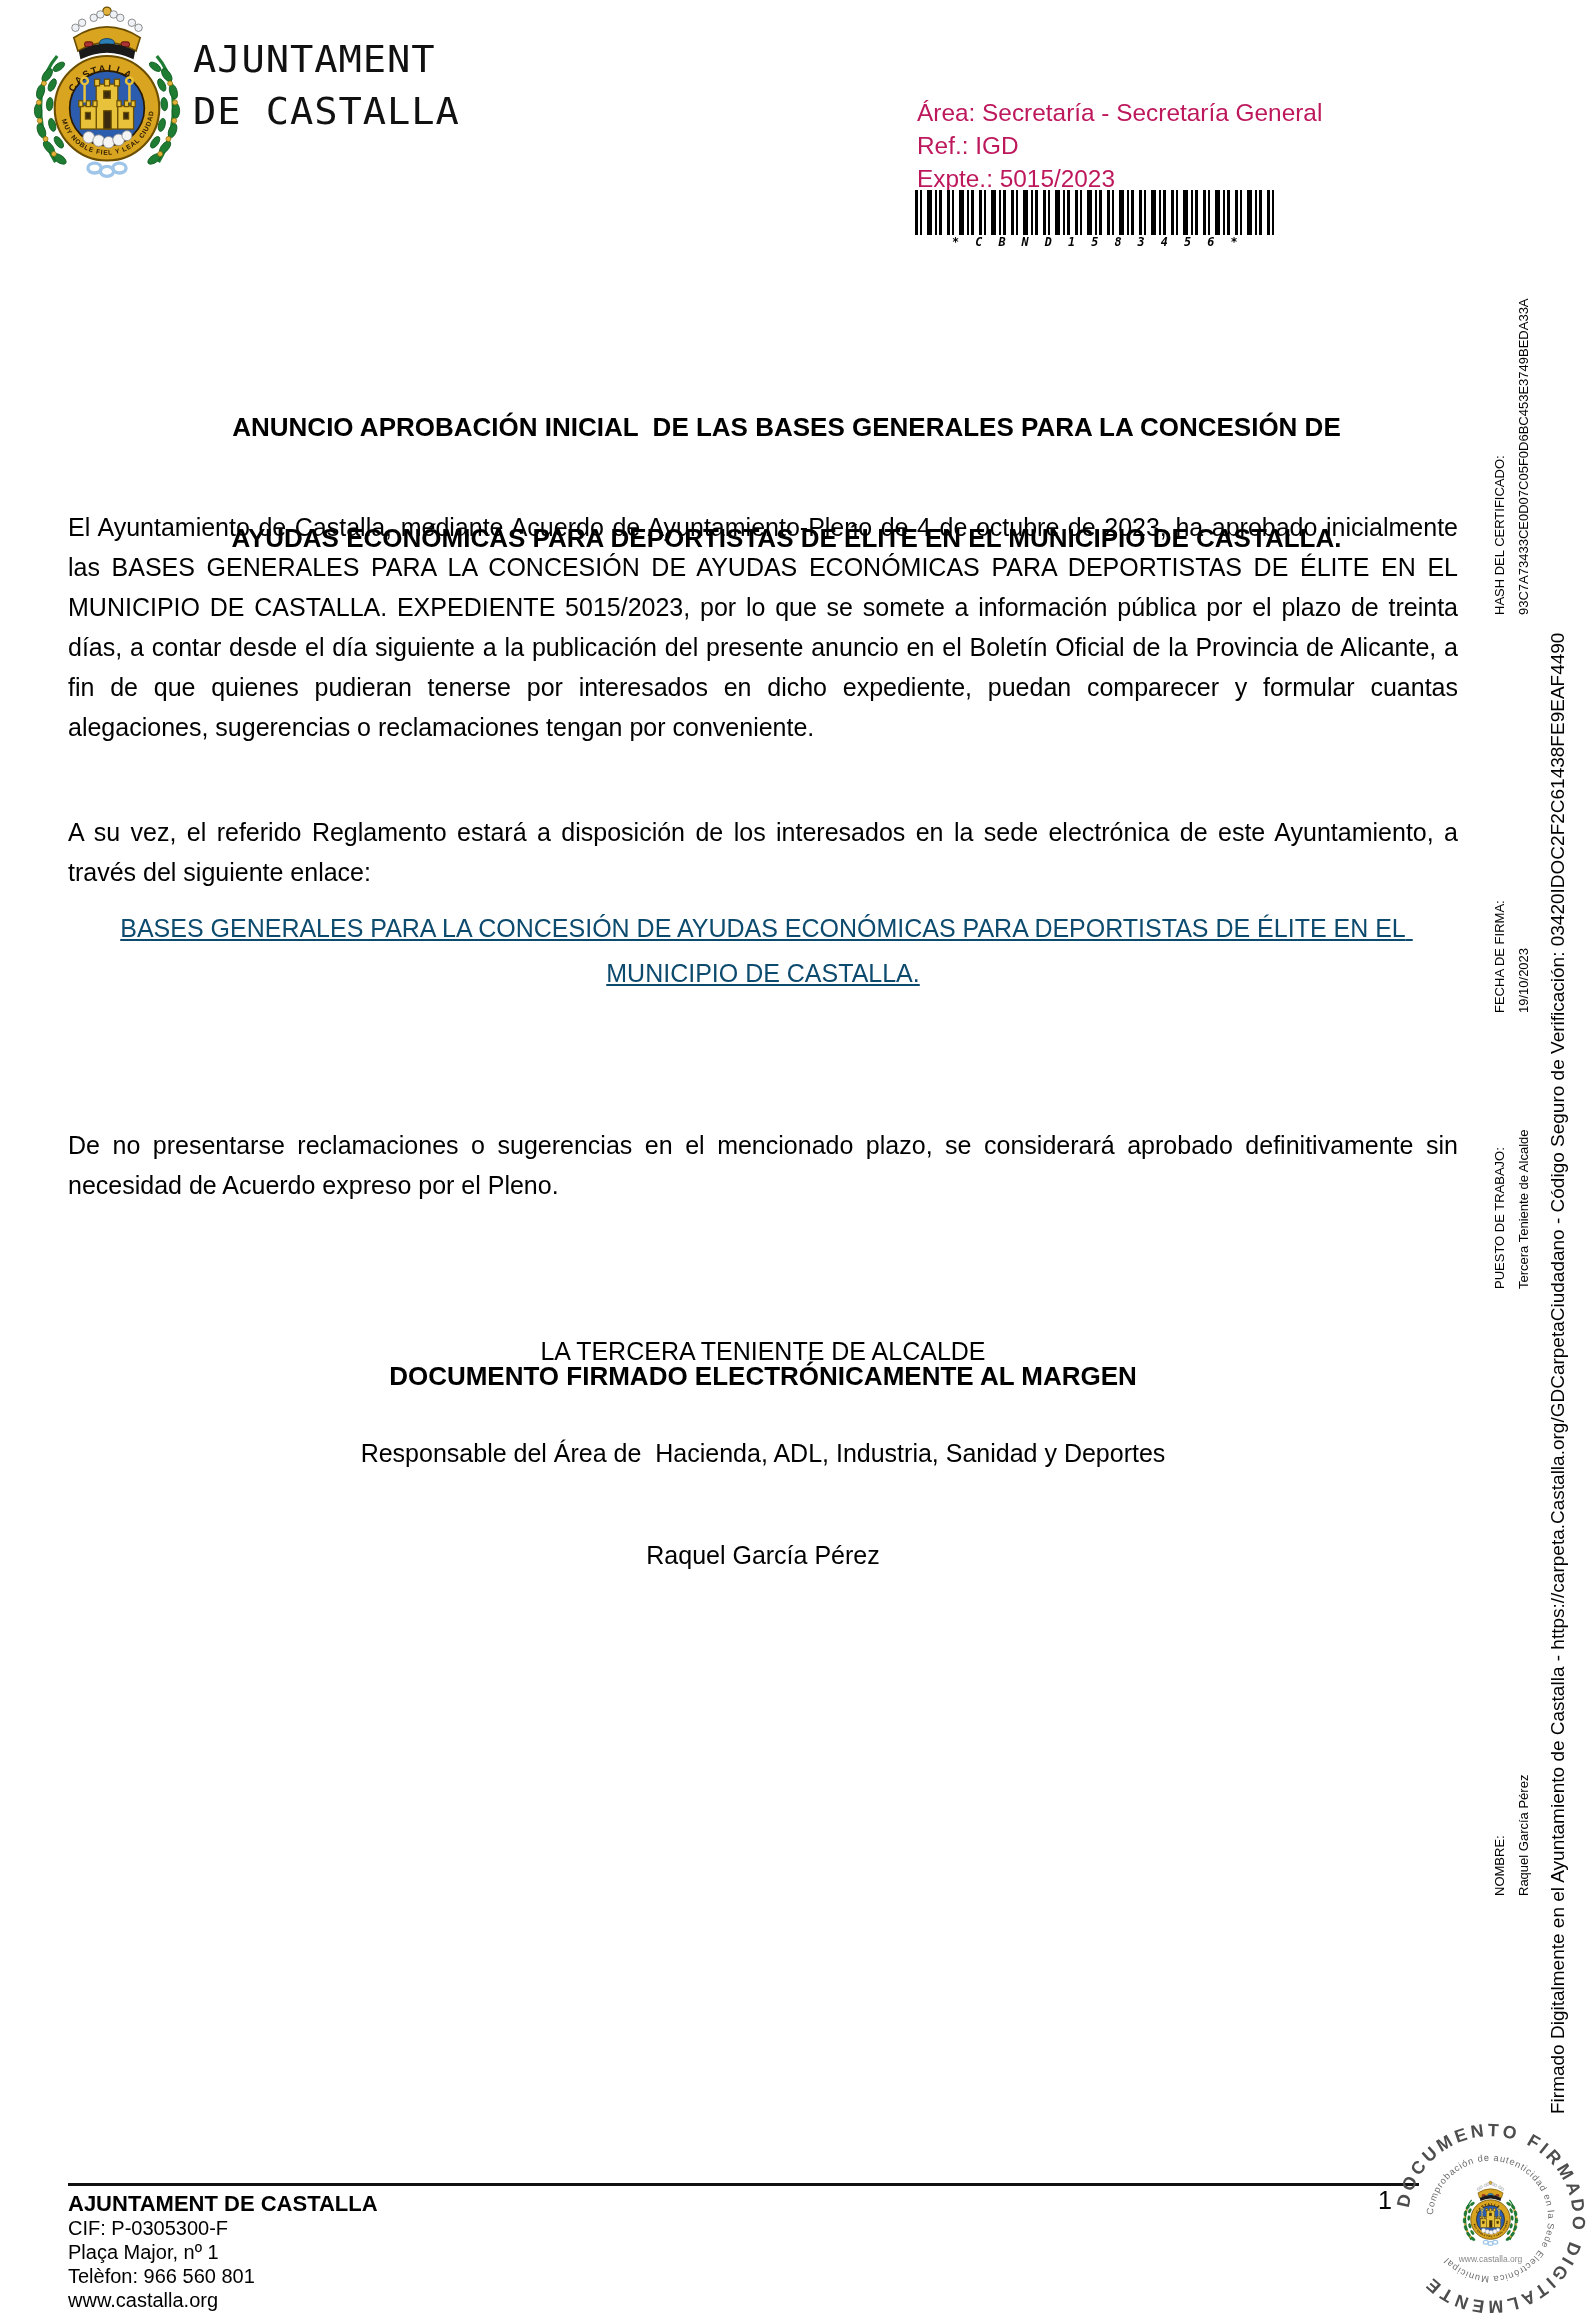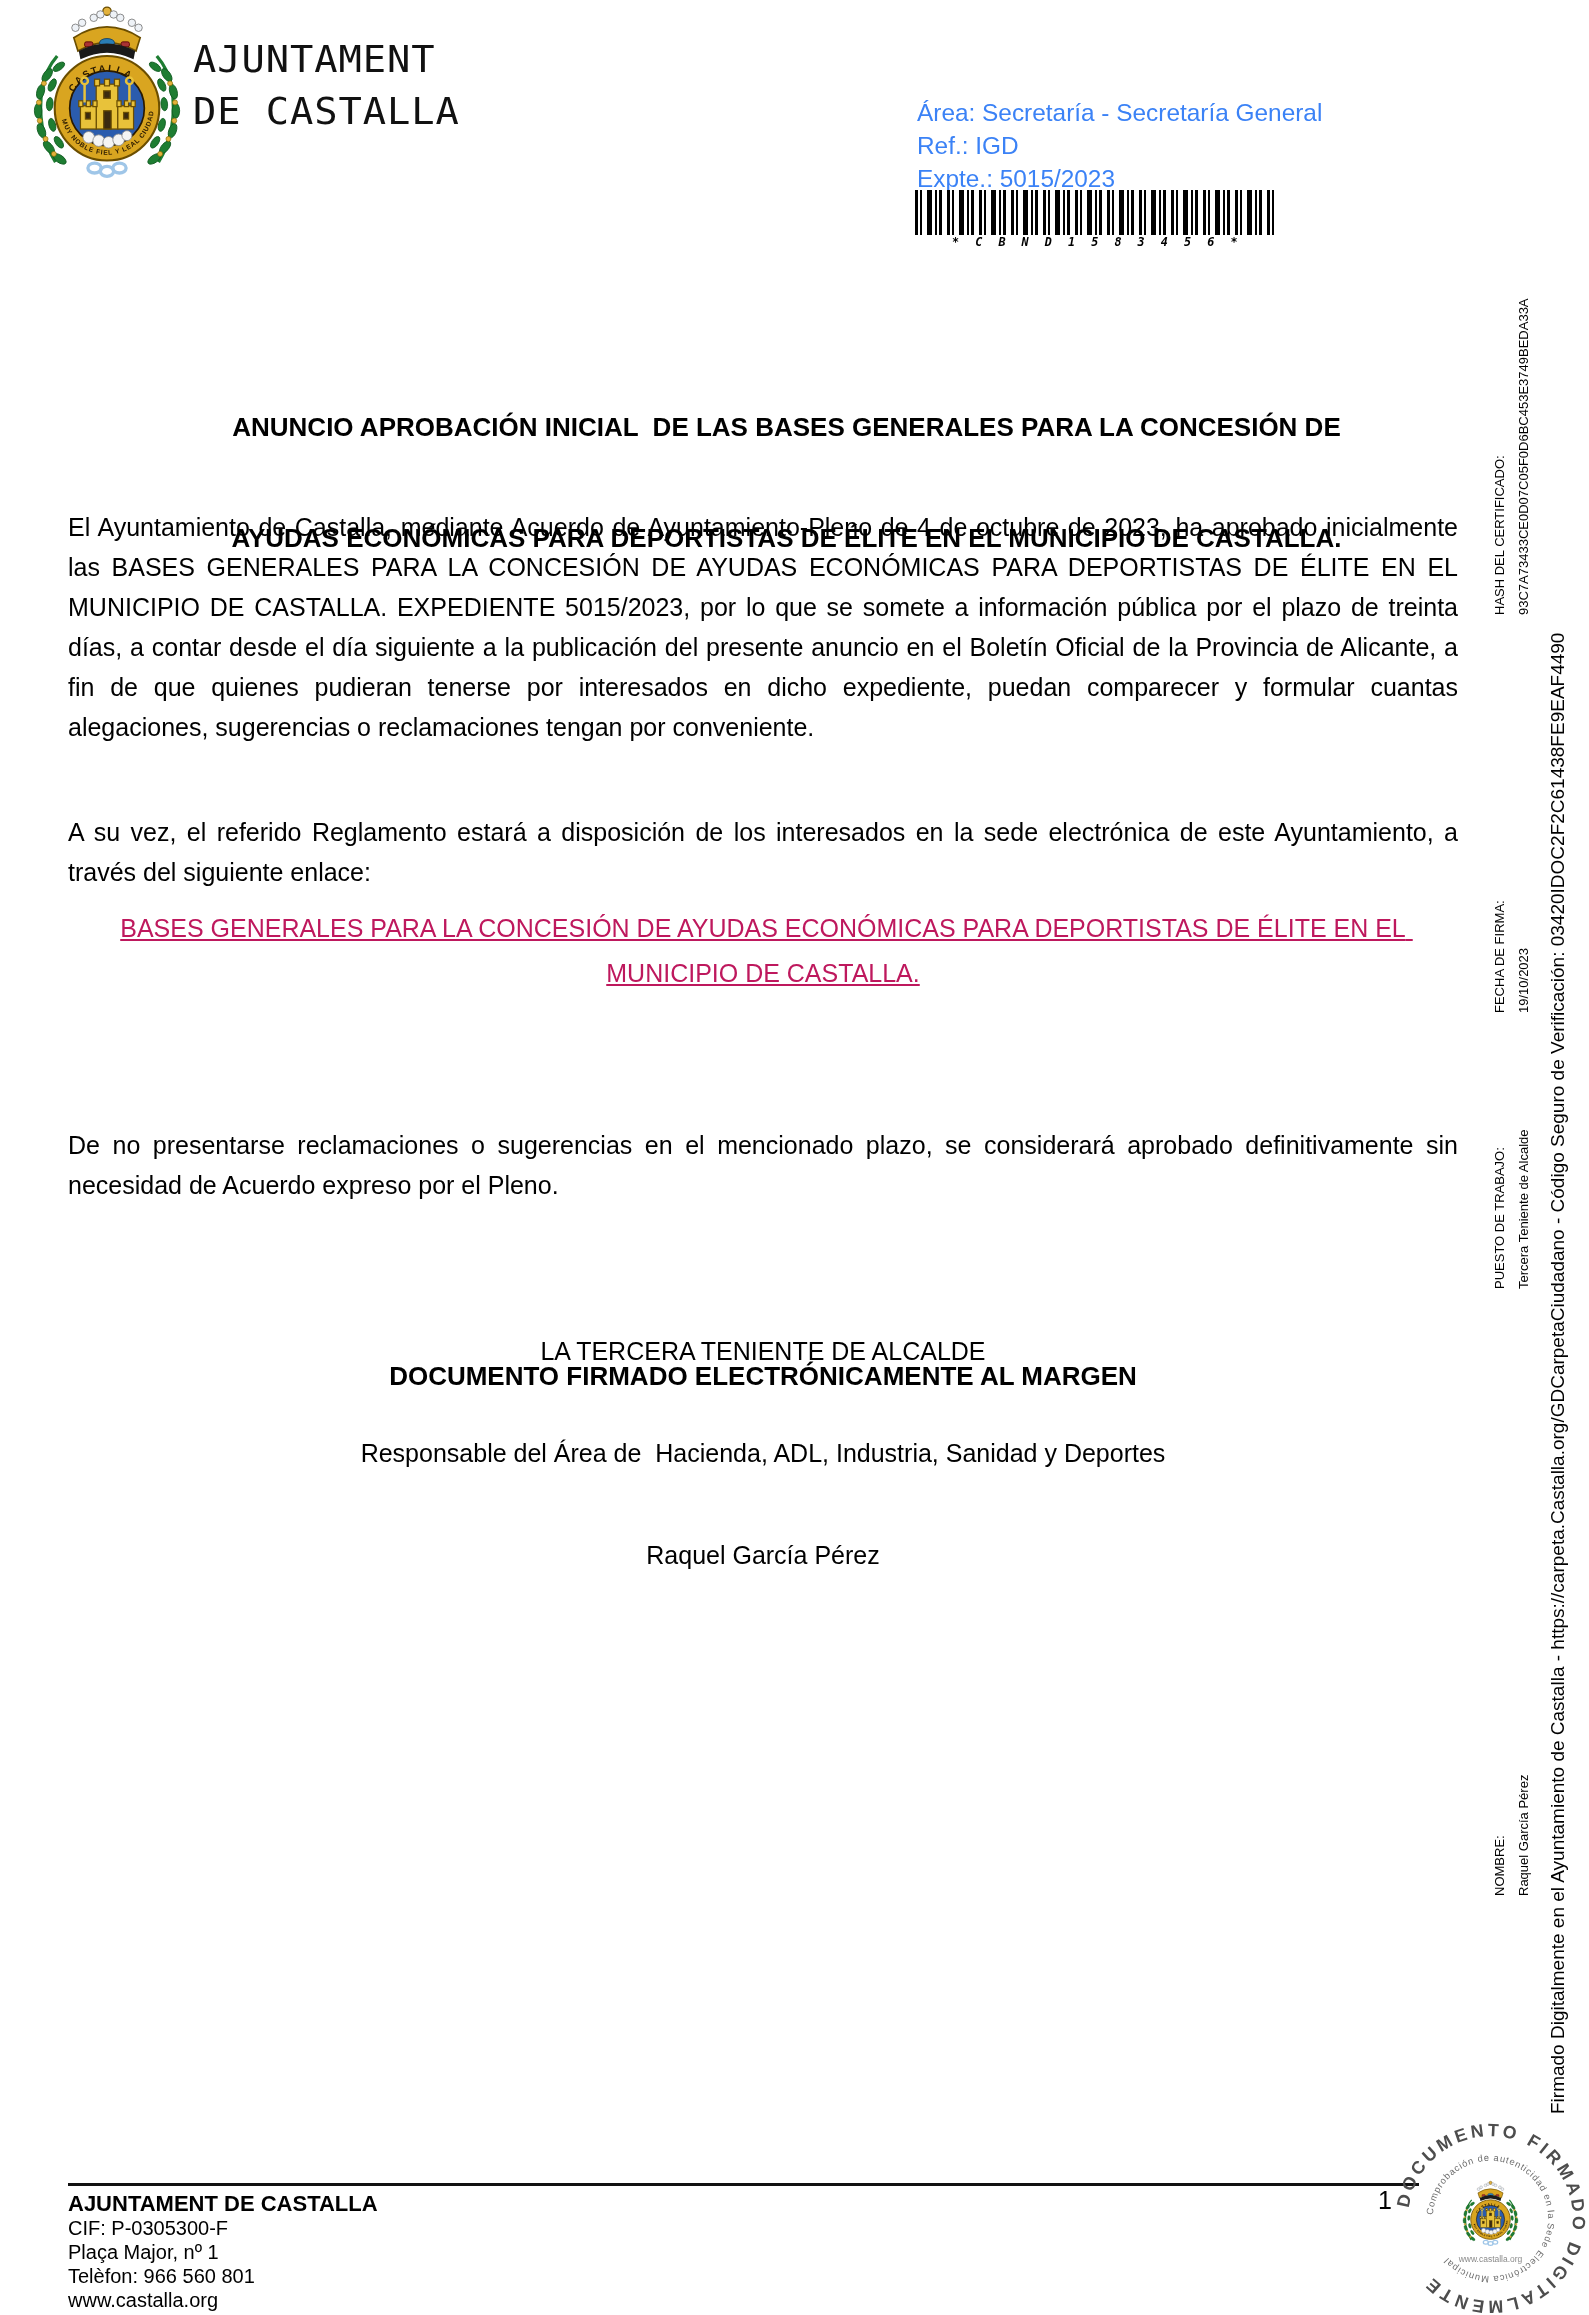--- a/index.html
+++ b/index.html
@@ -11,21 +11,21 @@
 
   
   .org-name{
     left:193px;top:33px;width:507px;
     font-family:"DejaVu Sans Mono",monospace;
     font-size:38px;line-height:52px;color:#111;letter-spacing:0.9px;
     transform:scaleX(1.02);transform-origin:left top;
   }
   .area-block{
     left:917px;top:96px;width:543px;
-    font-size:24.4px;line-height:33px;color:#3b82f6;
+    font-size:24.4px;line-height:33px;color:#be185d;
   }
   .barcode{
     left:915px;top:190px;width:364px;height:45px;
     background:repeating-linear-gradient(to right,
       #000 0 2.7px,#fff 2.7px 5.4px,#000 5.4px 7.2px,#fff 7.2px 11.8px,
       #000 11.8px 17px,#fff 17px 20px,#000 20px 22px,#fff 22px 24.4px,
       #000 24.4px 27px,#fff 27px 32px);
   }
   .barcode-text{
     left:915px;top:235px;width:364px;text-align:center;
@@ -38,21 +38,21 @@
     left:81px;top:335px;width:1411px;text-align:center;
     font-weight:bold;font-size:26px;line-height:37px;white-space:pre-wrap;
   }
   .para{left:68px;width:1390px;font-size:25px;line-height:40px;text-align:justify;}
   .p1{top:507px;}
   .p2{top:800px;margin-top:12px;}
   .p3{top:1125px;}
   .doc-link{
     left:68px;top:906px;width:1390px;text-align:center;
     font-size:25px;line-height:45px;
-    color:#be185d;text-decoration:underline;cursor:pointer;white-space:pre-wrap;
+    color:#0c4a6e;text-decoration:underline;cursor:pointer;white-space:pre-wrap;
   }
   .sig-block{
     left:68px;top:1266px;width:1390px;text-align:center;
     font-size:25px;line-height:34px;white-space:pre-wrap;
   }
   .signed-notice{
     left:68px;top:1361px;width:1390px;text-align:center;
     font-size:26px;font-weight:bold;
   }
 

